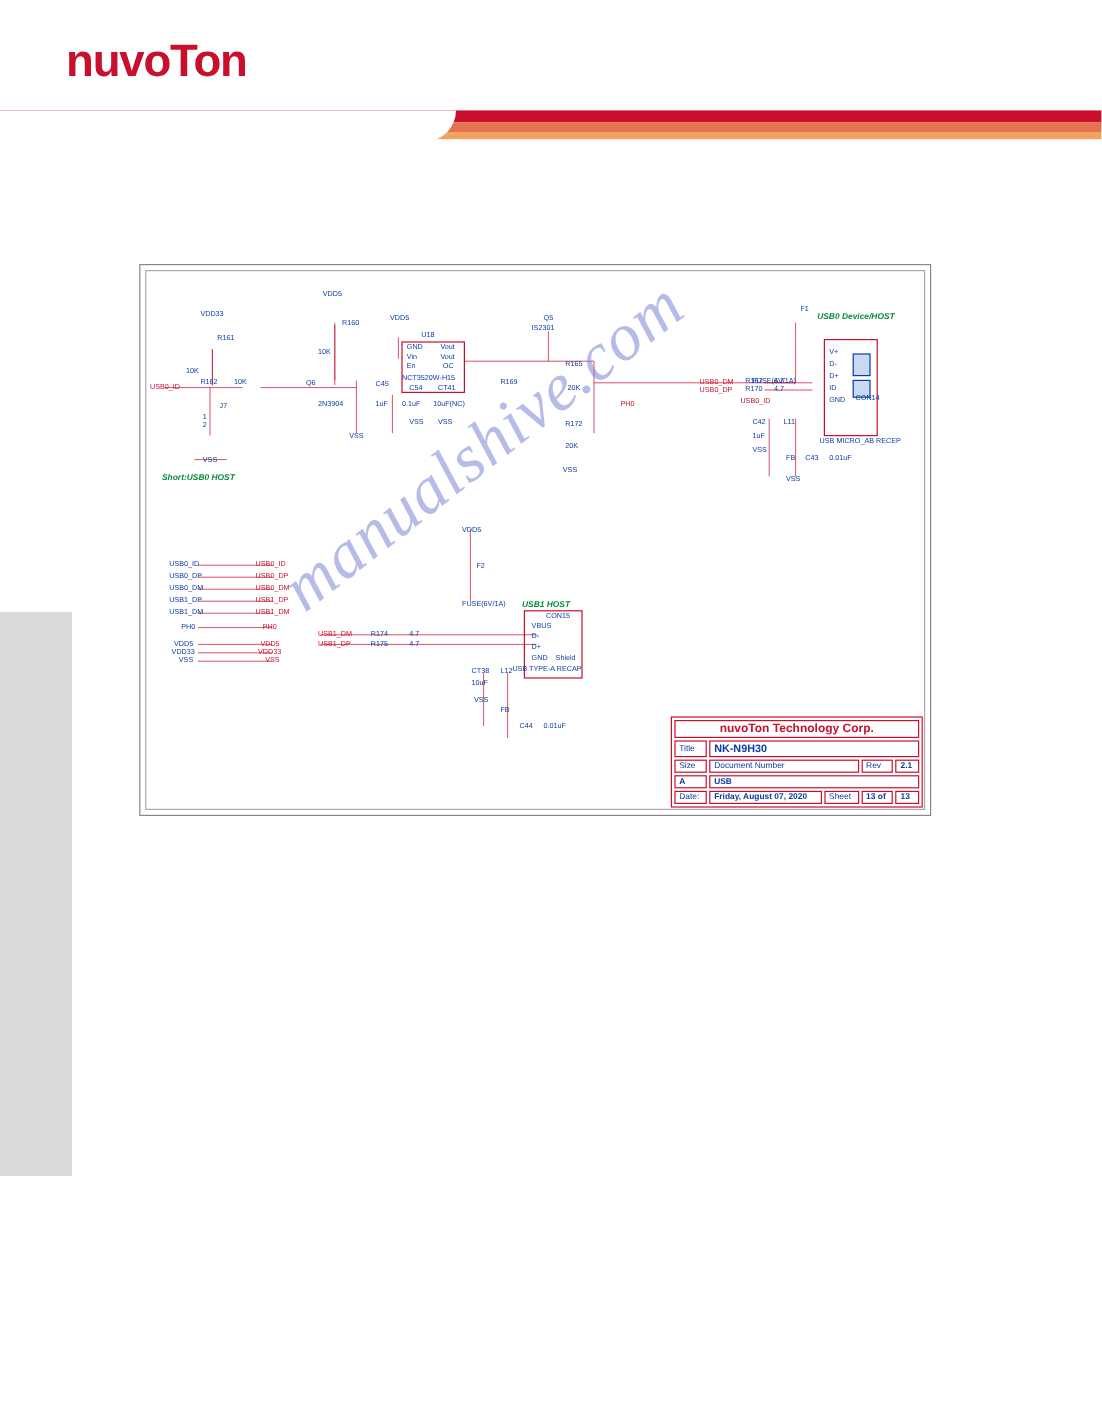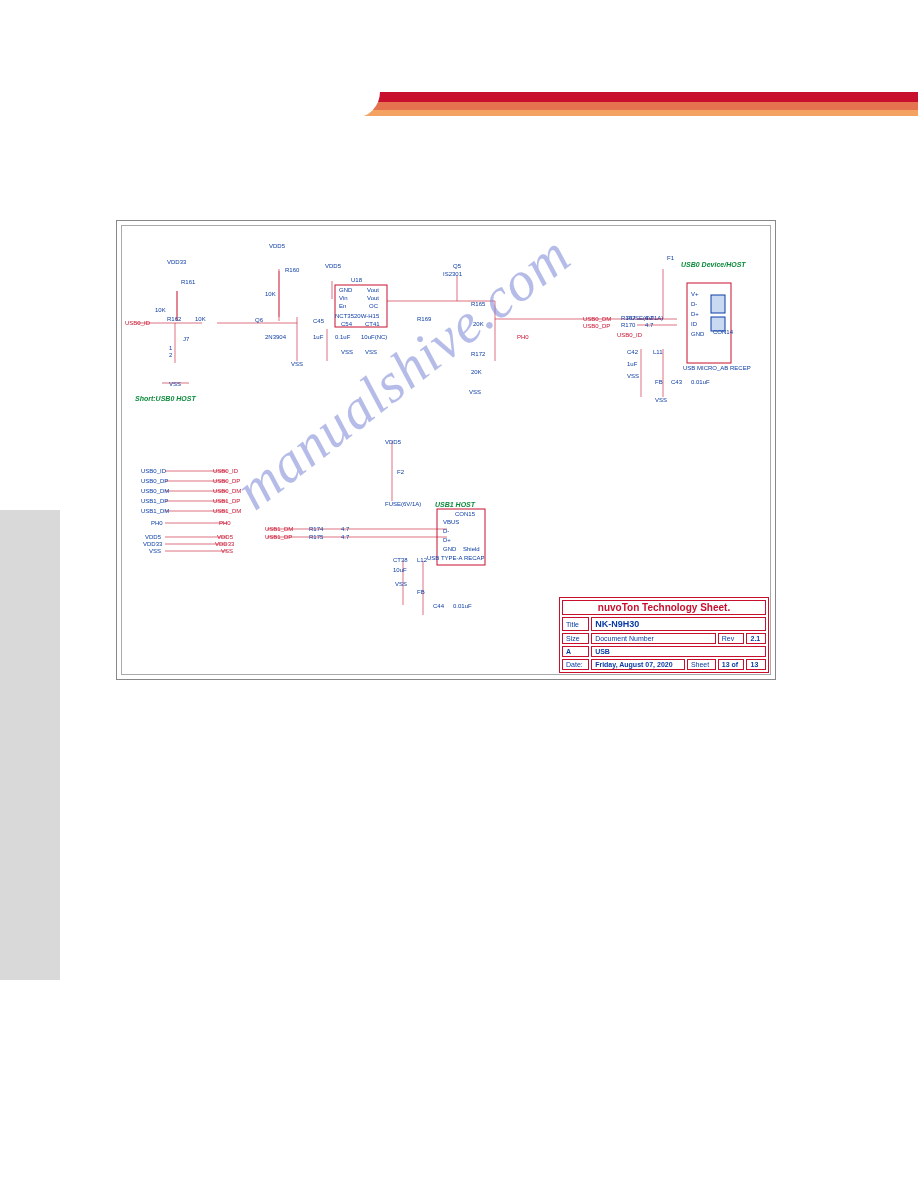--- a/index.html
+++ b/index.html
@@ -25,20 +25,21 @@
   .ttl .lab{color:#0b3ca5;font-size:7px}
   .ttl .val{color:#0b3ca5;font-weight:bold}
   .ttl .corp{color:#c8102e;font-weight:bold;font-size:10px;text-align:center}
   line,polyline{stroke:#c8102e;stroke-width:.6;fill:none}
   svg{position:absolute;top:0;left:0}
 </style>
 </head>
 <body>
 
 <div class="header">
+  <div class="logo">nuvoTon</div>
   <div class="band">
     <div class="b1"></div>
       <div class="b2"></div>
       <div class="b3"></div>
     <div class="swoosh"></div>
   </div>
 </div>
 
 <div class="greyside"></div>
 
@@ -212,21 +213,21 @@
   <span class="s sb" style="top:346px;left:276px">10uF</span>
   <span class="s sb" style="top:336px;left:300px">L12</span>
   <span class="s sb" style="top:368px;left:300px">FB</span>
   <span class="s sb" style="top:360px;left:278px">VSS</span>
   <span class="s sb" style="top:382px;left:316px">C44</span>
   <span class="s sb" style="top:382px;left:336px">0.01uF</span>
 
   <table class="tt ttl" style="bottom:6px;right:6px;width:210px">
     <tbody>
         <tr>
-          <td colspan="6" class="corp">nuvoTon Technology Sheet.</td>
+          <td colspan="6" class="corp">nuvoTon Technology Corp.</td>
         </tr>
     <tr>
           <td class="lab">Title</td>
         <td colspan="5" class="val" style="color:#0b3ca5;font-size:9px">NK-N9H30</td>
         </tr>
     <tr>
       <td class="lab">Size</td>
       <td class="lab" colspan="3">Document Number</td>
       <td class="lab">Rev</td>
       <td class="val">2.1</td>

